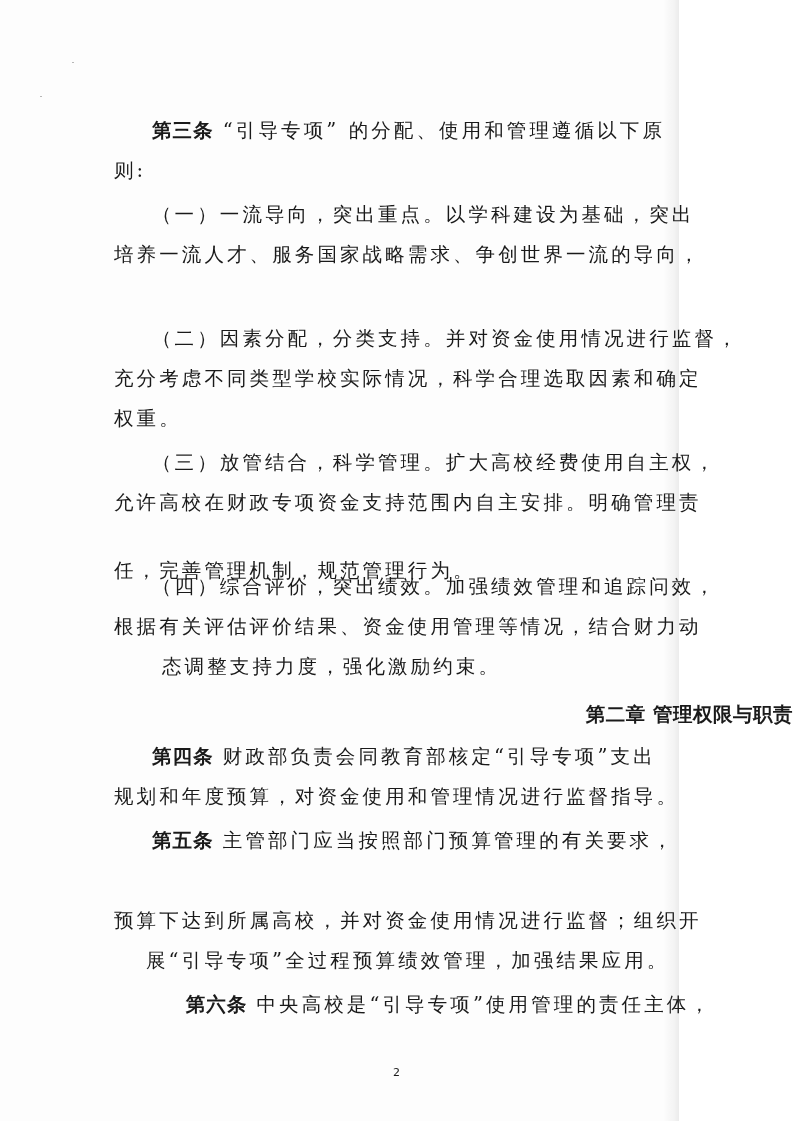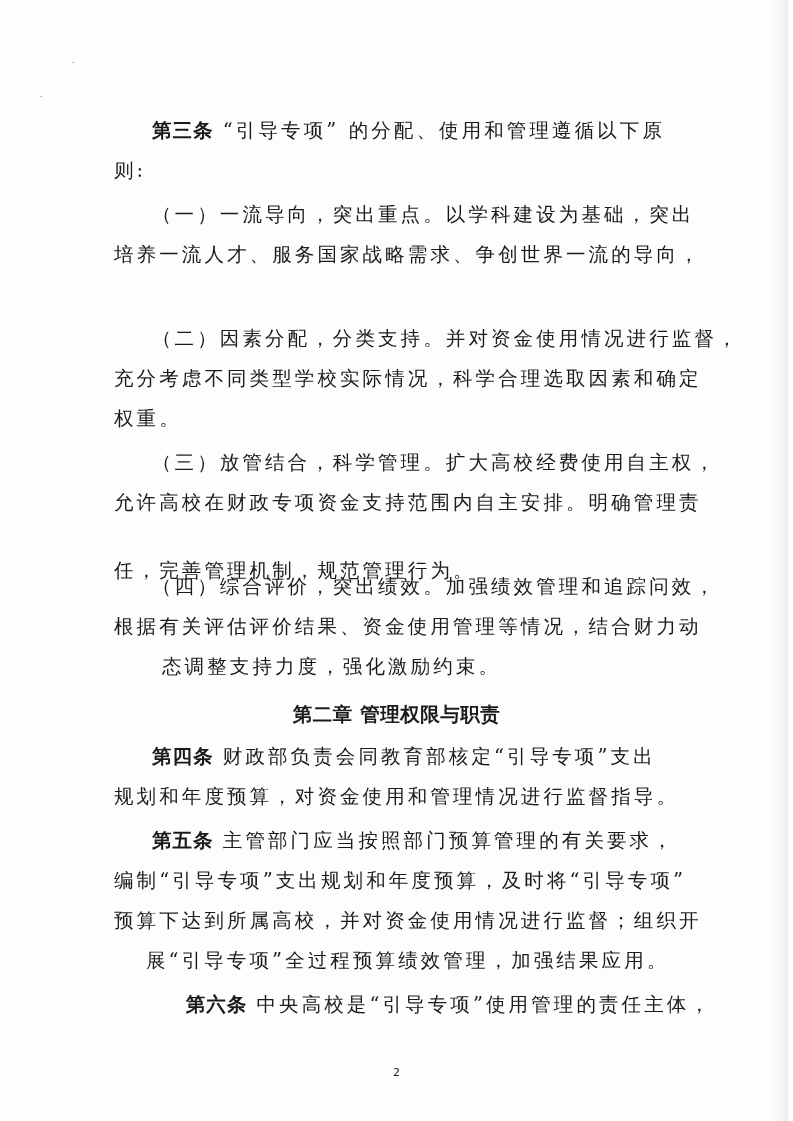--- a/index.html
+++ b/index.html
@@ -1,33 +1,33 @@
 <!DOCTYPE html>
 <html><head>
 <meta charset="utf-8">
 <style>
   html, body { margin: 0; padding: 0; }
   body {
     width: 793px; height: 1121px; background: #ffffff; position: relative; overflow: hidden;
     font-family: "DejaVu Serif", "Liberation Serif", serif; color: #1a1a1a;
   }
-  .page { position: absolute; left: 0; top: 0; width: 788px; height: 1121px; background: #fdfdfd; }
+  .page { position: absolute; left: 0; top: 0; width: 679px; height: 1121px; background: #fdfdfd; }
   .edge-shadow {
     position: absolute; right: 0; top: 0; width: 16px; height: 1121px;
     background: linear-gradient(to right, rgba(0,0,0,0) 0%, rgba(0,0,0,0.04) 70%, rgba(0,0,0,0.07) 100%);
   }
   .speck { position: absolute; width: 2px; height: 1px; background: #888; opacity: .6; }
   .line {
     position: absolute; left: 114px; width: 560px; font-size: 19.5px; line-height: 24px;
     letter-spacing: 3.1px; white-space: nowrap;
   }
   .indent { left: 152px; }
   .bold { font-weight: bold; font-family: "DejaVu Sans", "Liberation Sans", sans-serif; letter-spacing: 1px; }
   .chapter {
-    position: absolute; left: 0; width: 793px; text-align: center; top: 703px;
+    position: absolute; left: 0; width: 793px; text-align: right; top: 703px;
     font-size: 19.5px; line-height: 24px; font-weight: bold;
     font-family: "DejaVu Sans", "Liberation Sans", sans-serif; letter-spacing: 0.5px;
   }
   .pagenum {
     position: absolute; left: 0; width: 793px; text-align: center; top: 1066px;
     font-size: 11px; font-family: "DejaVu Sans", "Liberation Sans", sans-serif;
   }
 </style>
 </head>
 <body>
@@ -60,21 +60,20 @@
   <div class="chapter">第二章 管理权限与职责</div>
 
   <div class="line indent" style="top:745px;">
     <span class="bold">第四条</span><span> 财政部负责会同教育部核定“引导专项”支出</span>
   </div>
   <div class="line" style="top:785px;">规划和年度预算，对资金使用和管理情况进行监督指导。</div>
 
   <div class="line indent" style="top:829px;">
     <span class="bold">第五条</span><span> 主管部门应当按照部门预算管理的有关要求，</span>
   </div>
-  <div class="line" style="top:869px;">编制“引导专项”支出规划和年度预算，及时将“引导专项”</div>
   <div class="line" style="top:909px;">预算下达到所属高校，并对资金使用情况进行监督；组织开</div>
   <div class="line" style="top:949px;margin-left:32px;">展“引导专项”全过程预算绩效管理，加强结果应用。</div>
 
   <div class="line indent" style="top:993px;text-align:right;">
     <span class="bold">第六条</span><span> 中央高校是“引导专项”使用管理的责任主体，</span>
   </div>
 
   <div class="pagenum">2</div>
 </div>
 

